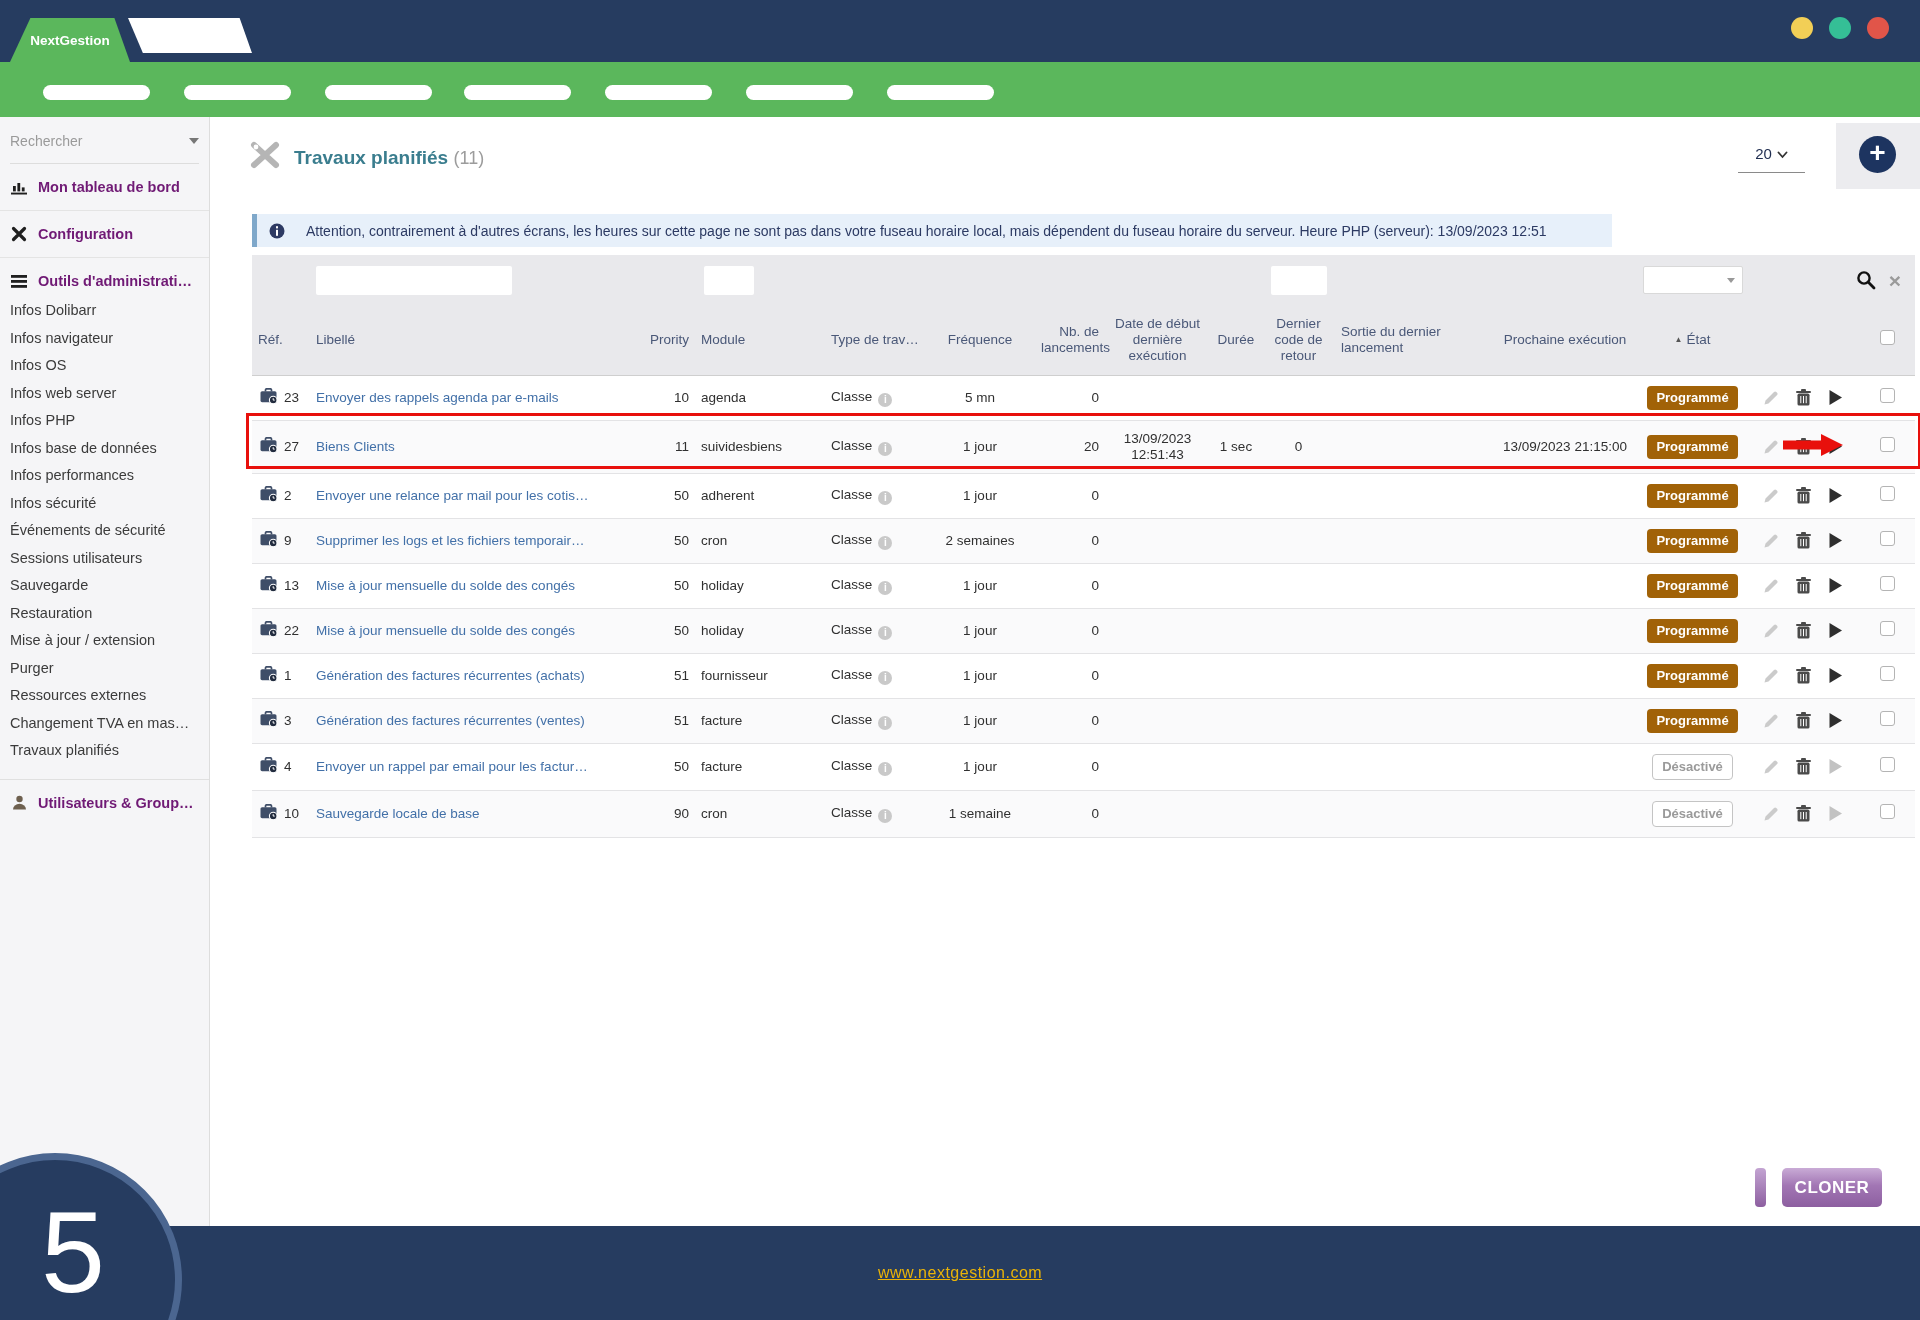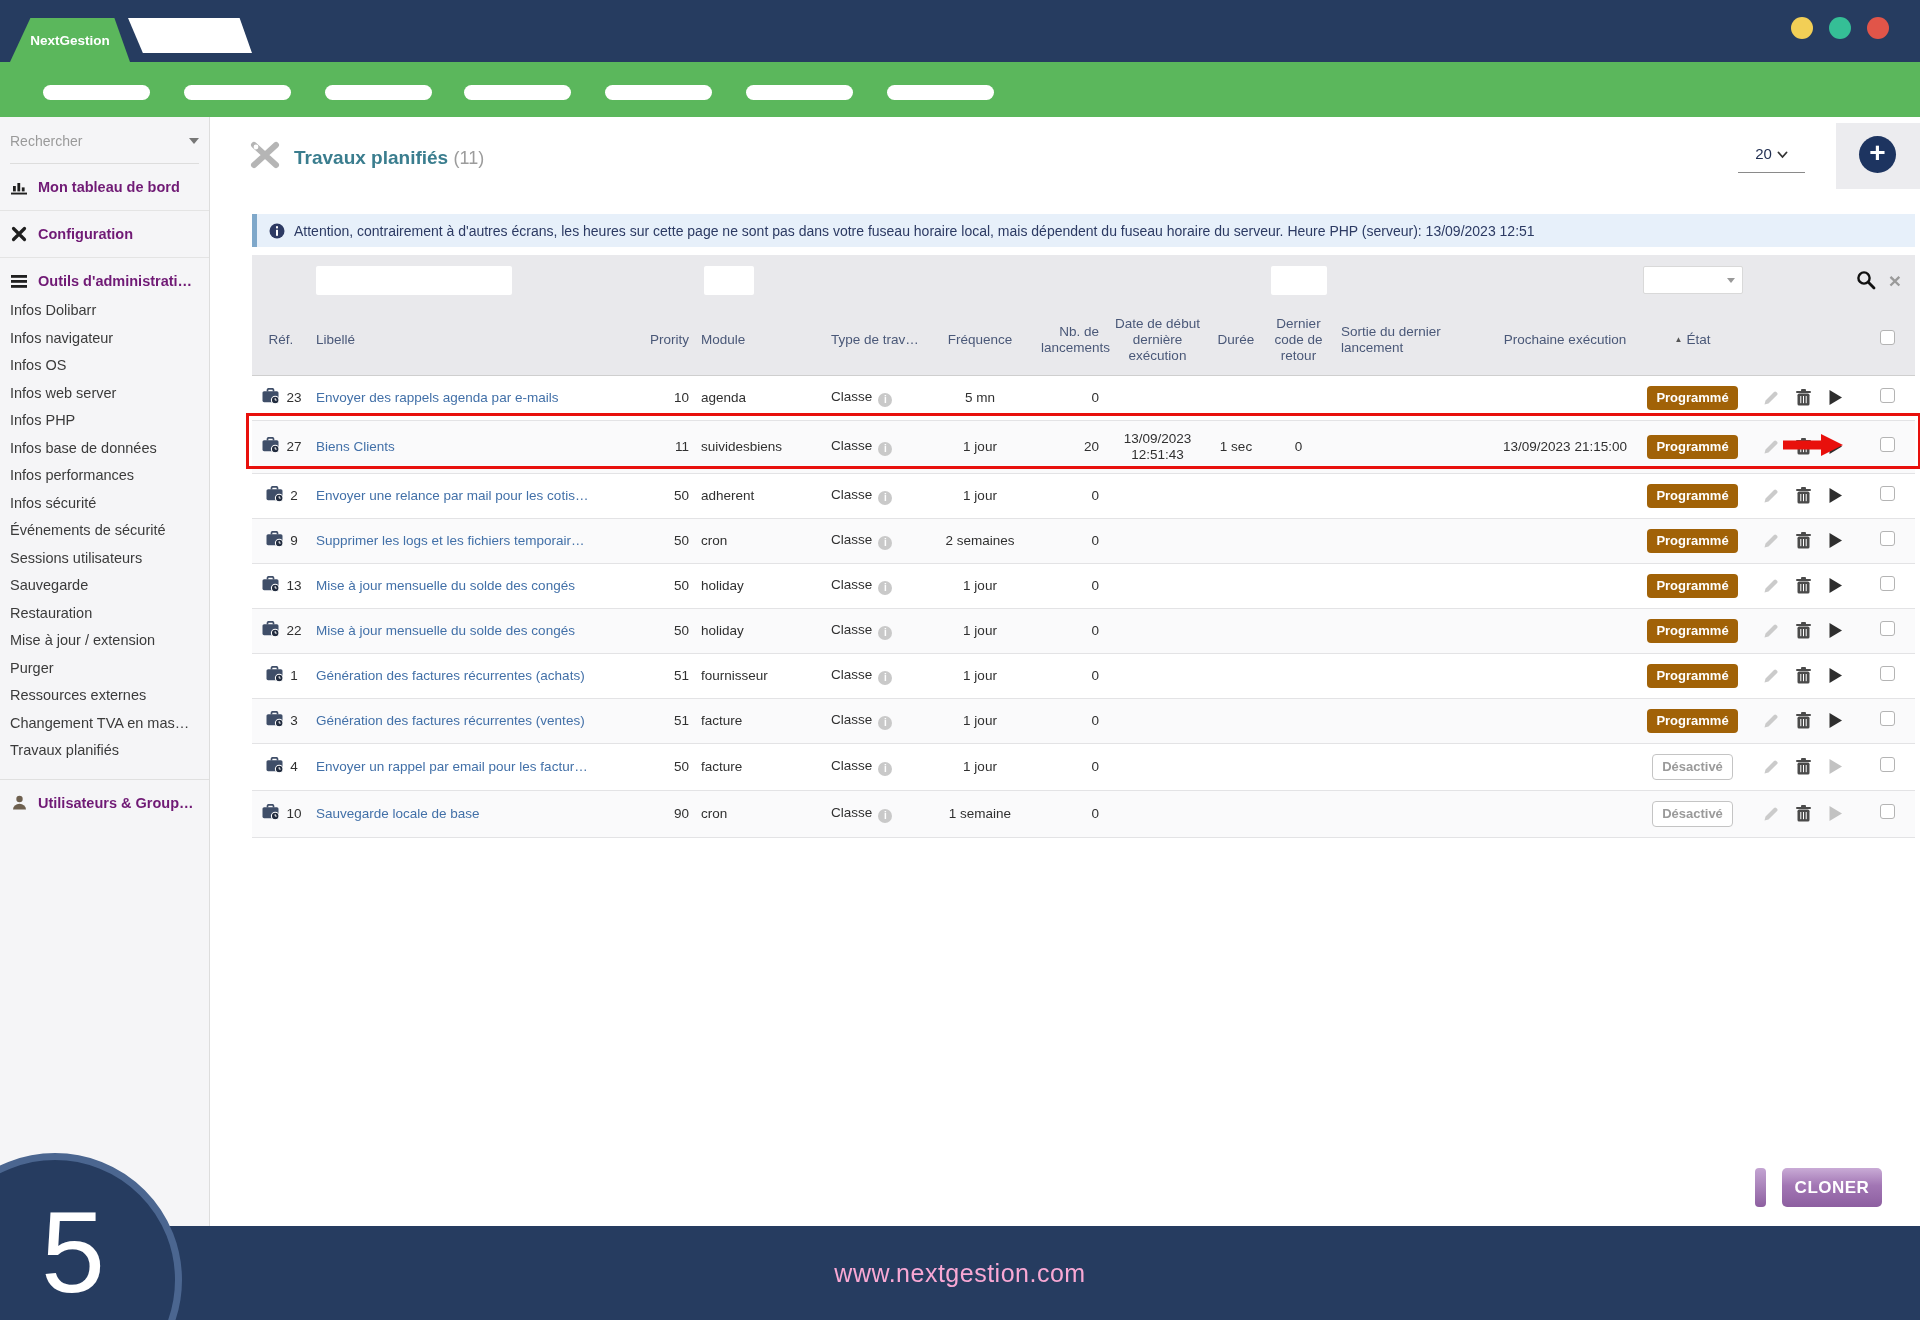--- a/index.html
+++ b/index.html
@@ -50,35 +50,35 @@
   .title-icon { position:absolute; left:40px; top:24px; }
   .page-title { position:absolute; left:84px; top:30px; font-size:19px; font-weight:bold; color:#3a7d8e; }
   .page-count { font-weight:normal; color:#9c9c9c; font-size:18px;margin-top:25px; }
   .page-size { position:absolute; left:1528px; top:28px; width:67px; text-align:center; padding-bottom:10px;
     border-bottom:1px solid #8a8a8a; font-size:15px; color:#1f2d50; cursor:pointer; }
   .page-size svg { margin-left:5px; }
   .corner-block { position:absolute; left:1626px; top:6px; width:84px; height:66px; background:#ececef; }
   .add-btn { position:absolute; left:1649px; top:19px; width:37px; height:37px; border-radius:50%;
     background:#1d3460; color:#fff; font-size:28px; font-weight:bold; border:none;
     display:flex; align-items:center; justify-content:center; line-height:0; padding-bottom:4px; cursor:pointer; }
-  .notice { position:absolute; left:42px; top:97px; width:1663px; height:33px;
+  .notice { position:absolute; left:42px; top:97px; width:1360px; height:33px;
     background:#e7f0fa; border-left:5px solid #7fa8ca;
-    display:flex; align-items:center; gap:9px; padding-left:12px;
+    display:flex; align-items:center; gap:21px; padding-left:12px;
     font-size:14px; color:#2c3a63; }
   
   .table-zone { position:absolute; left:42px; top:138px; width:1663px; }
   table { border-collapse:collapse; width:1663px; table-layout:fixed; }
   thead th { background:#e9e9ec; }
   tr.filter-row th { height:50px; vertical-align:middle; }
   tr.header-row th { height:70px; vertical-align:middle; font-weight:normal; color:#4a5878;
     font-size:13.5px; padding:4px 6px; border-bottom:1px solid #cfcfcf; line-height:16px; }
   tbody td { font-size:13.5px; color:#303030; padding:10px 6px; border-bottom:1px solid #e3e3e5; vertical-align:middle; line-height:16px; }
   tbody tr:nth-child(even) { background:#fafafb; }
   .al { text-align:left; } .ac { text-align:center; } .ar { text-align:right; }
-  th.c-ref, td.c-ref { padding-left:8px;text-align:center; }
+  th.c-ref, td.c-ref { padding-left:8px; }
   td.c-ref { white-space:nowrap; }
   .cron-icon { display:inline-block; vertical-align:-2px; margin-right:6px; }
   .job-link { color:#4270a8; text-decoration:none; cursor:pointer; display:inline-block; max-width:315px;
     white-space:nowrap; overflow:hidden; text-overflow:ellipsis; vertical-align:middle; }
   .info-badge { display:inline-flex; align-items:center; justify-content:center; width:14px; height:14px;
     border-radius:50%; background:#c9c9c9; color:#fff; font-size:10px; font-weight:bold; margin-left:6px;
     vertical-align:-2px; font-style:normal; }
   .filter-input { height:29px; border:none; border-radius:2px; background:#fff; outline:none;
     font-family:"Liberation Sans", sans-serif; font-size:13px; padding:0 6px; }
   .fi-label { width:196px; margin-left:6px; }
@@ -106,21 +106,21 @@
   
   .clone-sliver { position:absolute; left:1545px; top:1051px; width:11px; height:39px; border-radius:4px;
     background:linear-gradient(180deg,#c3a4d2,#8d5fa0); cursor:pointer; }
   .clone-btn { position:absolute; left:1572px; top:1051px; width:100px; height:39px; border:none; border-radius:5px;
     background:linear-gradient(180deg,#c9abd6 0%,#a276b4 45%,#8d5fa0 100%);
     color:#fff; font-weight:bold; font-size:17px; letter-spacing:0.5px; cursor:pointer;
     font-family:"Liberation Sans", sans-serif; }
   
   .footer { position:absolute; left:0; top:1226px; width:1920px; height:94px; background:#263c60; z-index:4;
     display:flex; align-items:center; justify-content:center; }
-  .footer-url { color:#f9a8d4; font-size:25px; letter-spacing:0.5px; }
+  .footer-url { color:#eab308; font-size:16px; letter-spacing:0.5px;text-decoration:underline; }
   .step-circle { position:absolute; left:-72px; top:1153px; width:254px; height:254px; border-radius:50%;
     background:#263c60; border:7px solid #4b6690; z-index:5;
     display:flex; align-items:center; justify-content:center; }
   .step-number { color:#fff; font-size:115px; transform:translate(18px,-28px); }
 </style>
 </head>
 <body>
 
 <div class="topbar">
   <div class="brand-tab">

